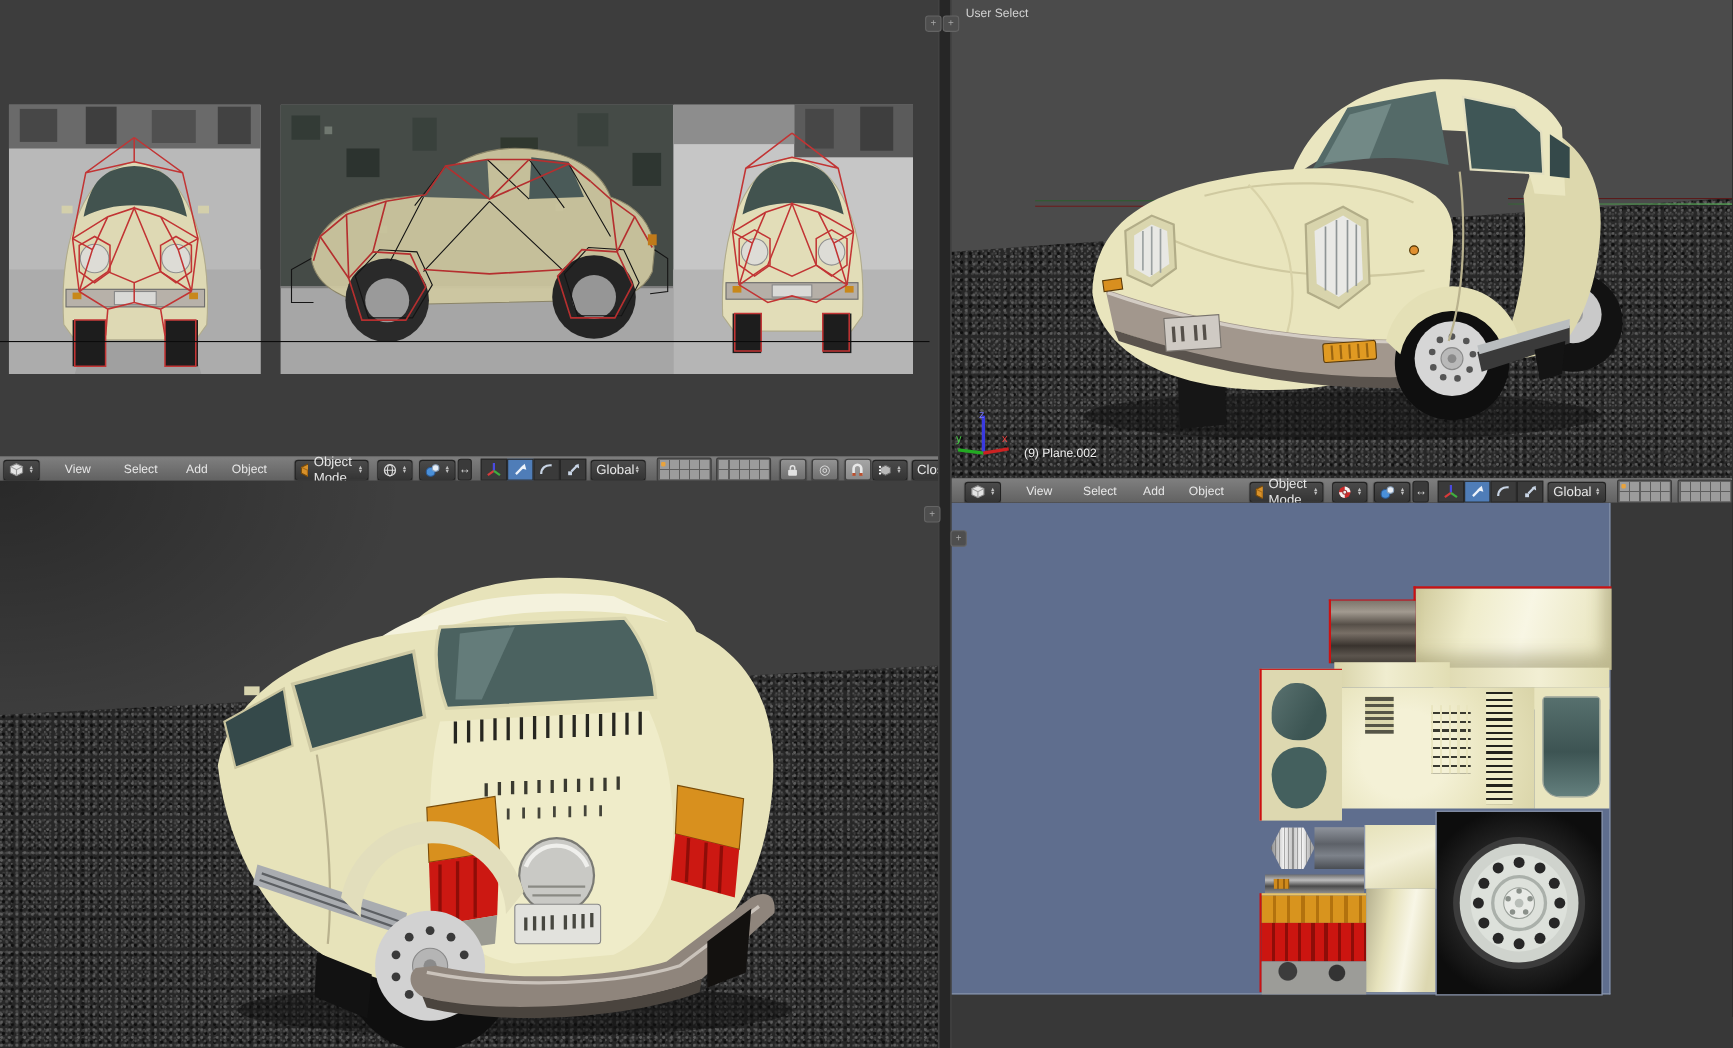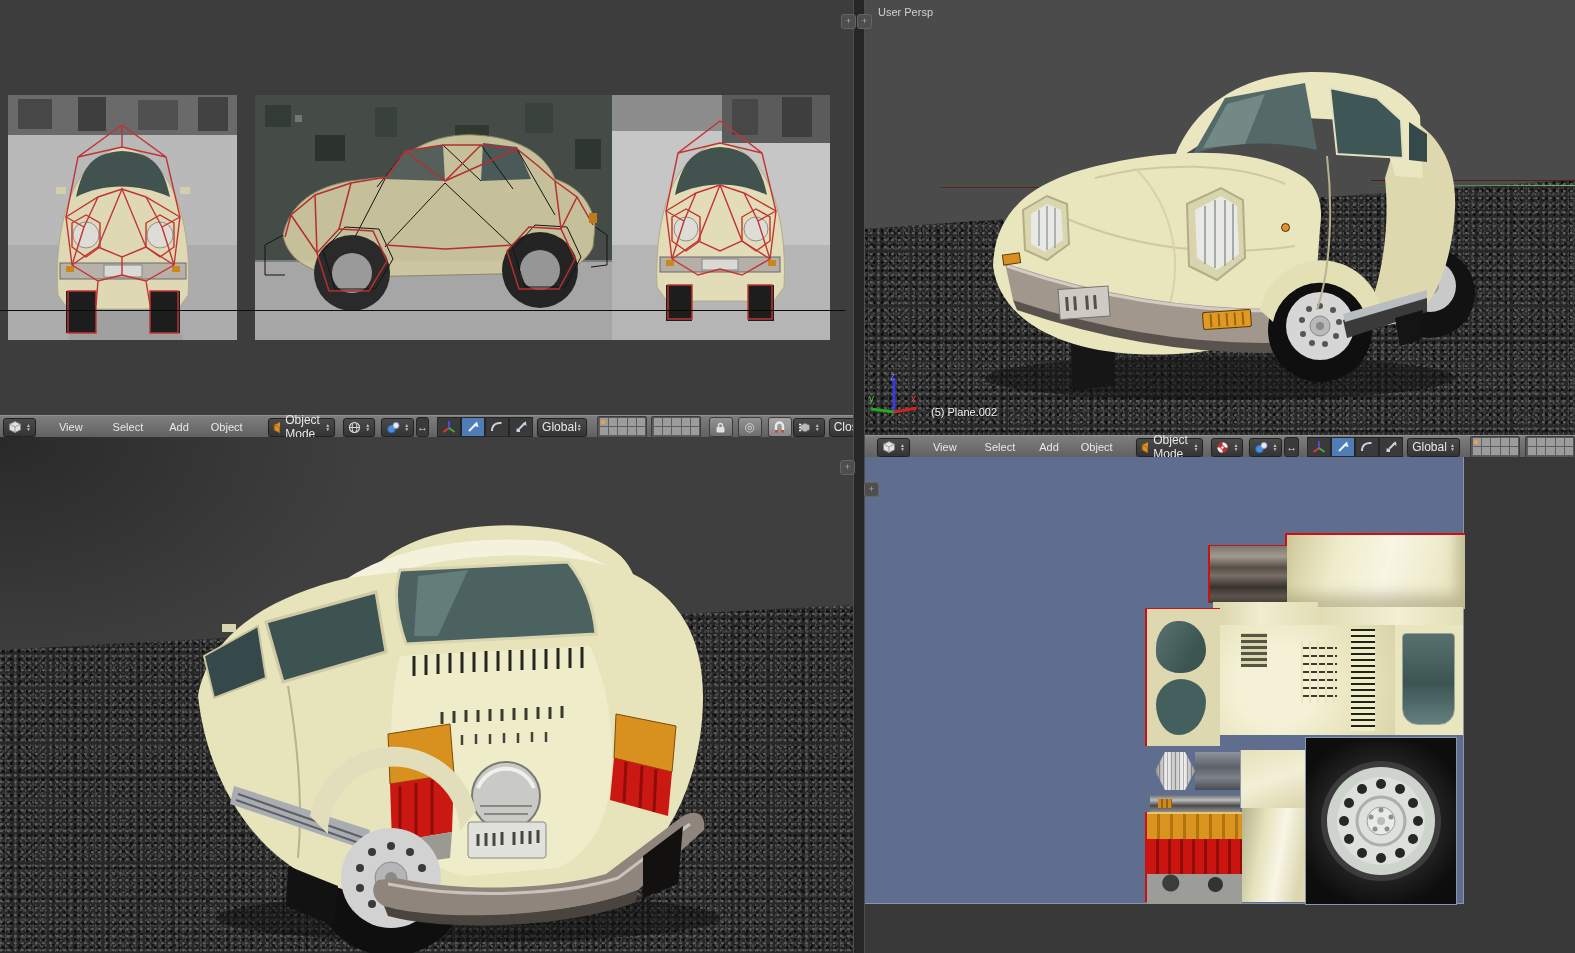--- a/index.html
+++ b/index.html
@@ -396,22 +396,22 @@
         </g>
       <circle cx="345" cy="268" r="10" fill="#b9b9b9" stroke="#8a8a8a"></circle>
         <circle cx="345" cy="268" r="4" fill="#8a8a8a"></circle>
       <path d="M285,252 A62,62 0 0 1 405,246 L392,262 A48,48 0 0 0 298,264 Z" fill="#e4e0b6"></path>
       <polygon points="368,262 452,238 452,254 372,280" fill="#3a3a3a"></polygon>
       <polygon points="368,256 452,232 452,240 370,264" fill="#b9bdbf"></polygon>
       <path d="M352,98 C358,150 356,210 342,252" fill="none" stroke="#b9b28e" stroke-width="2"></path>
       <polygon points="420,260 448,252 445,282 425,288" fill="#141414"></polygon>
     </svg>
 
-    <div class="vlabel" style="left:15px;top:6px;">User Persp</div>
-    <div class="olabel" style="left:68px;top:406px;">(5) Plane.002</div>
+    <div class="vlabel" style="left:15px;top:6px;">User Select</div>
+    <div class="olabel" style="left:68px;top:406px;">(9) Plane.002</div>
     <div style="position:absolute;left:418px;top:223px;width:7px;height:7px;border-radius:50%;background:#e09030;border:1px solid #4a3000;"></div>
 
     <svg width="56" height="48" style="position:absolute;left:4px;top:372px;">
       <line x1="27" y1="40" x2="27" y2="6" stroke="#3a3ae0" stroke-width="3"></line>
       <line x1="27" y1="40" x2="4" y2="37" stroke="#22aa22" stroke-width="3"></line>
       <line x1="27" y1="40" x2="50" y2="36" stroke="#cc2222" stroke-width="3"></line>
       <text x="23" y="8" fill="#7878ff" font-size="10">z</text>
       <text x="2" y="30" fill="#44cc44" font-size="10">y</text>
       <text x="44" y="30" fill="#ee4444" font-size="10">x</text>
     </svg>

